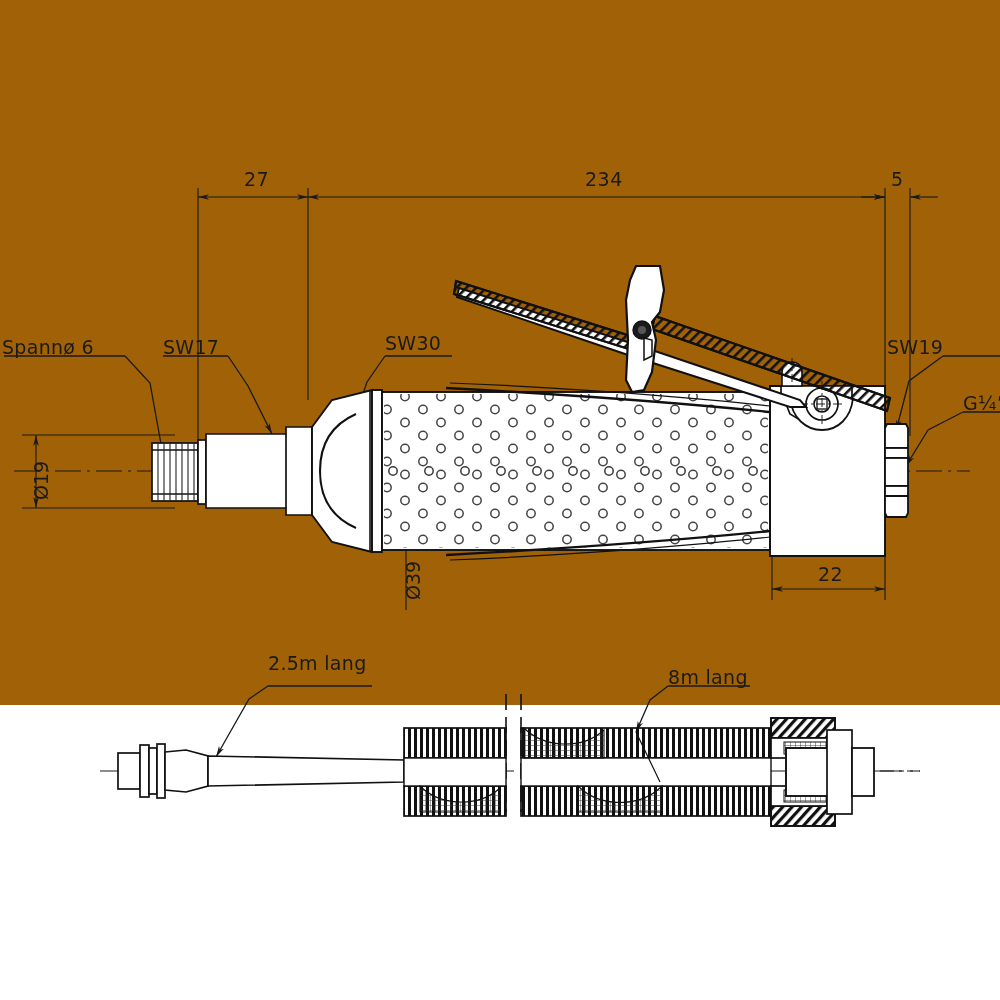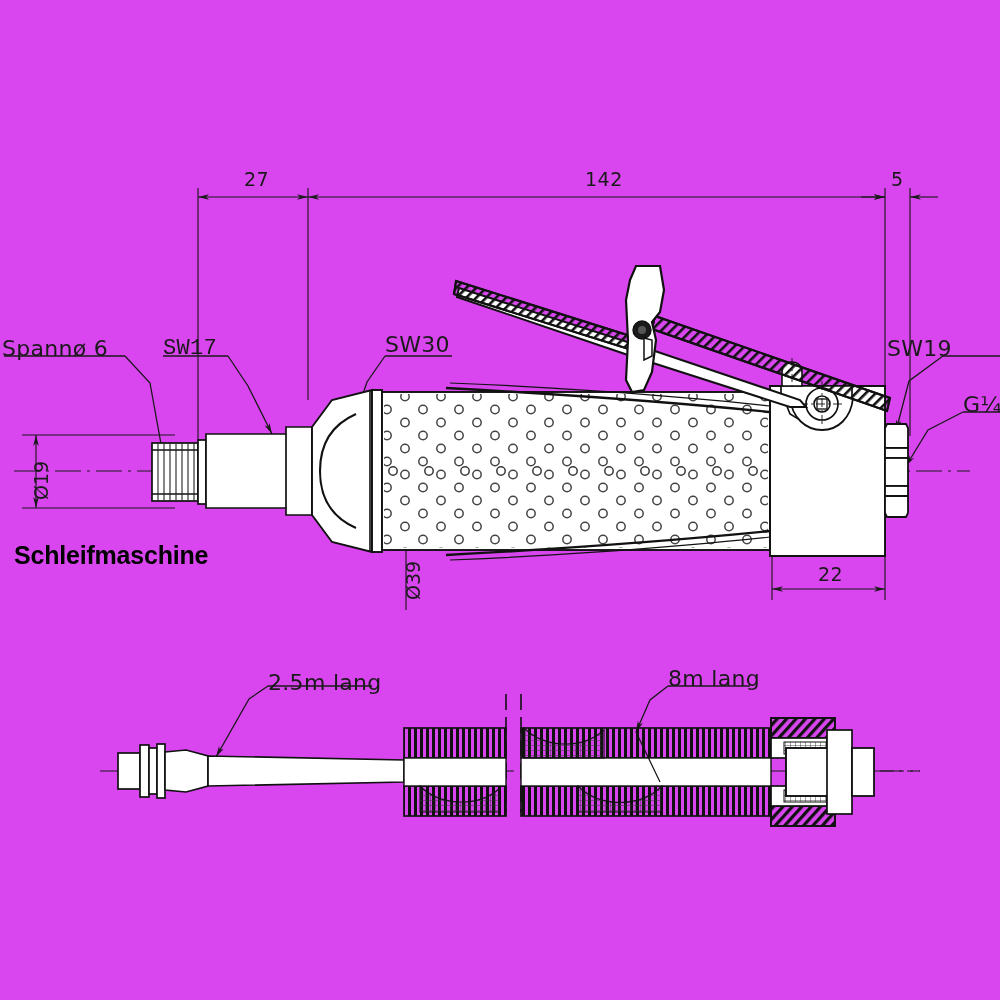--- a/index.html
+++ b/index.html
@@ -9,42 +9,42 @@
   }
   body {
     width: 1000px;
     height: 1000px;
     font-family: "DejaVu Sans", sans-serif;
     overflow: hidden;
   }
   #sheet {
     position: relative;
     width: 1000px;
-    height: 1000px;
-    background: #d946ef;
+    height: 705px;
+    background: #a16207;
   }
   #drawing {
     position: absolute;
     left: 0;
     top: 0;
     width: 1000px;
     height: 1000px;
   }
   .dim-text {
     position: absolute;
     font-family: "DejaVu Sans", sans-serif;
     font-size: 19px;
     color: #1a1a1a;
     white-space: nowrap;
     letter-spacing: 0.5px;
   }
   .lead-text {
     position: absolute;
     font-family: "DejaVu Sans", sans-serif;
-    font-size: 22px;
+    font-size: 19px;
     color: #1a1a1a;
     white-space: nowrap;
     letter-spacing: 0.3px;
   }
   .vert-text {
     position: absolute;
     font-family: "DejaVu Sans", sans-serif;
     font-size: 19px;
     color: #1a1a1a;
     white-space: nowrap;
@@ -319,32 +319,31 @@
           <rect x="852" y="748" width="22" height="48" fill="#fff" stroke="#111" stroke-width="1.8"></rect>
           <line x1="874" y1="771" x2="920" y2="771" stroke="#1a1a1a" stroke-width="1" stroke-dasharray="20,5,3,5"></line>
         </g>
 
       </g>
 
     </g>
   </svg>
 
   <div class="dim-text" style="left:244px; top:168px;">27</div>
-  <div class="dim-text" style="left:585px; top:168px;">142</div>
+  <div class="dim-text" style="left:585px; top:168px;">234</div>
   <div class="dim-text" style="left:891px; top:168px;">5</div>
   <div class="dim-text" style="left:818px; top:563px;">22</div>
 
   <div class="vert-text" style="left:30px; top:500px;">Ø19</div>
   <div class="vert-text" style="left:402px; top:600px;">Ø39</div>
 
   <div class="lead-text" style="left:2px; top:336px;">Spannø  6</div>
-  <div class="lead-text" style="left:163px; top:336px;font-family:Liberation Mono, monospace;">SW17</div>
+  <div class="lead-text" style="left:163px; top:336px;">SW17</div>
   <div class="lead-text" style="left:385px; top:332px;">SW30</div>
   <div class="lead-text" style="left:887px; top:336px;">SW19</div>
   <div class="lead-text" style="left:963px; top:392px;">G¼”</div>
-  <div class="lead-text" style="left:268px; top:670px;text-align:right;">2.5m  lang</div>
+  <div class="lead-text" style="left:268px; top:652px;text-align:right;">2.5m  lang</div>
   <div class="lead-text" style="left:668px; top:666px;">8m  lang</div>
 
   <div class="title-block">
-    <div>Schleifmaschine</div>
   </div>
 
 </div>
 
 </body></html>

